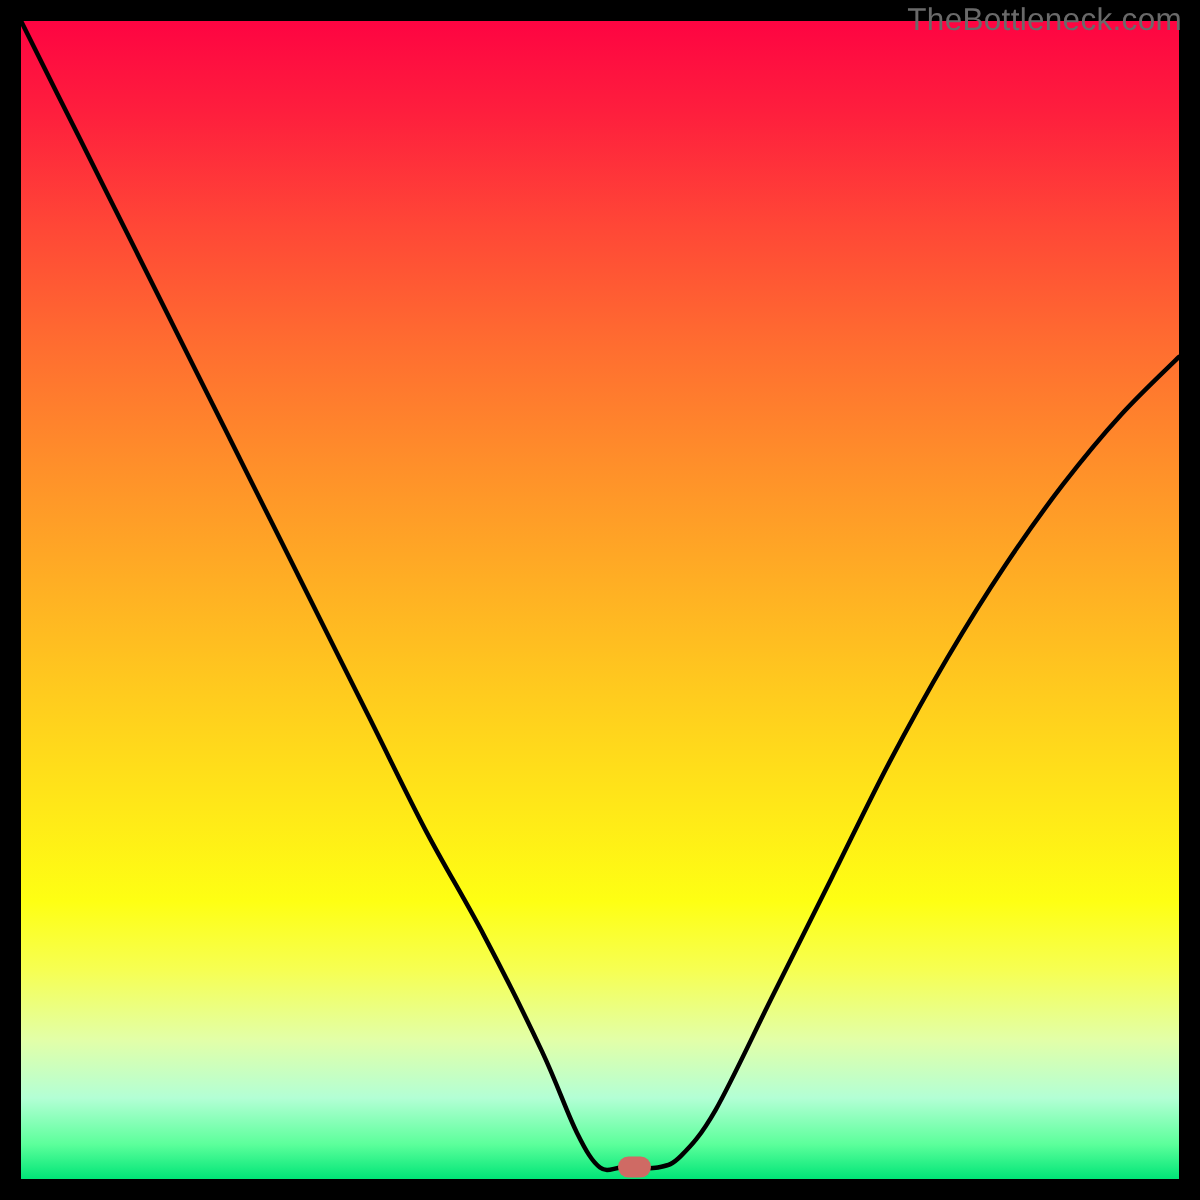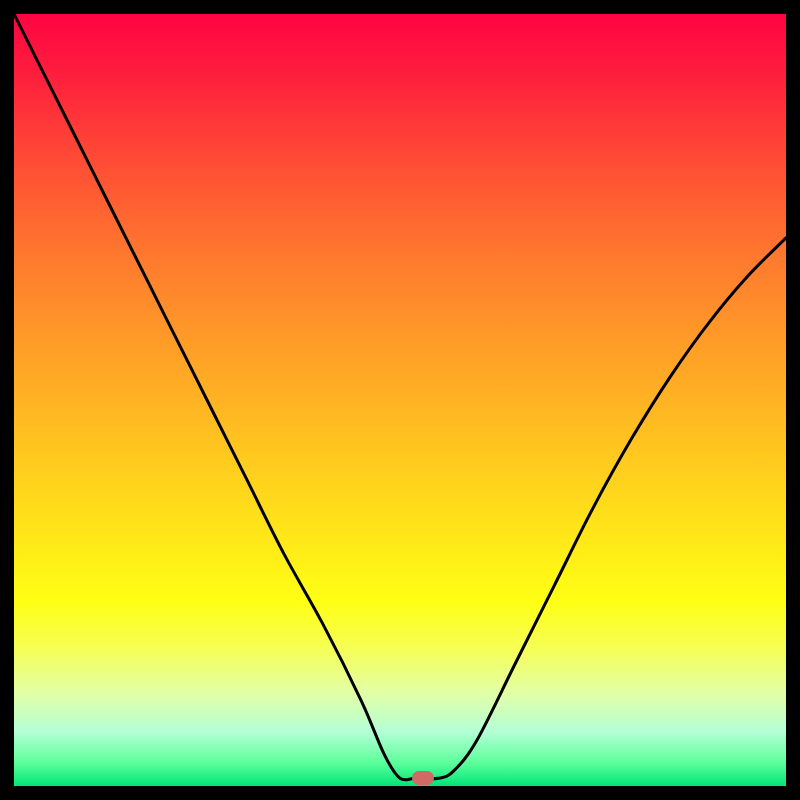--- a/index.html
+++ b/index.html
@@ -69,13 +69,14 @@
 </head>
 <body>
 
 <div class="frame">
   <div class="plot">
     <svg class="curve" viewBox="0 0 772 772" preserveAspectRatio="none">
       <path id="curve-path" d="M 0.0 0.0 C 6.4 12.9, 25.7 51.5, 38.6 77.2 C 51.5 102.9, 64.3 128.7, 77.2 154.4 C 90.1 180.1, 102.9 205.9, 115.8 231.6 C 128.7 257.3, 141.5 283.1, 154.4 308.8 C 167.3 334.5, 180.1 360.3, 193.0 386.0 C 205.9 411.7, 218.7 437.5, 231.6 463.2 C 244.5 488.9, 257.3 516.0, 270.2 540.4 C 283.1 564.8, 295.9 585.4, 308.8 609.9 C 321.7 634.3, 337.1 665.2, 347.4 687.1 C 357.7 709.0, 364.1 728.3, 370.6 741.1 C 377.0 754.0, 380.9 760.4, 386.0 764.3 C 391.1 768.1, 395.0 764.3, 401.4 764.3 C 407.9 764.3, 418.2 765.6, 424.6 764.3 C 431.0 763.0, 433.6 763.0, 440.0 756.6 C 446.5 750.1, 452.9 743.7, 463.2 725.7 C 473.5 707.7, 488.9 674.2, 501.8 648.5 C 514.7 622.7, 527.5 597.0, 540.4 571.3 C 553.3 545.5, 566.1 518.5, 579.0 494.1 C 591.9 469.6, 604.7 446.5, 617.6 424.6 C 630.5 402.7, 643.3 382.1, 656.2 362.8 C 669.1 343.5, 681.9 325.5, 694.8 308.8 C 707.7 292.1, 720.5 276.6, 733.4 262.5 C 746.3 248.3, 765.6 230.3, 772.0 223.9" fill="none" stroke="#000" stroke-width="3" stroke-linecap="round" stroke-linejoin="round"></path>
     </svg>
     <div class="marker" id="marker" style="left: 409.16px; top: 764.28px;"></div>
   </div>
+  <div class="watermark">TheBottleneck.com</div>
 </div>
 
 </body></html>

